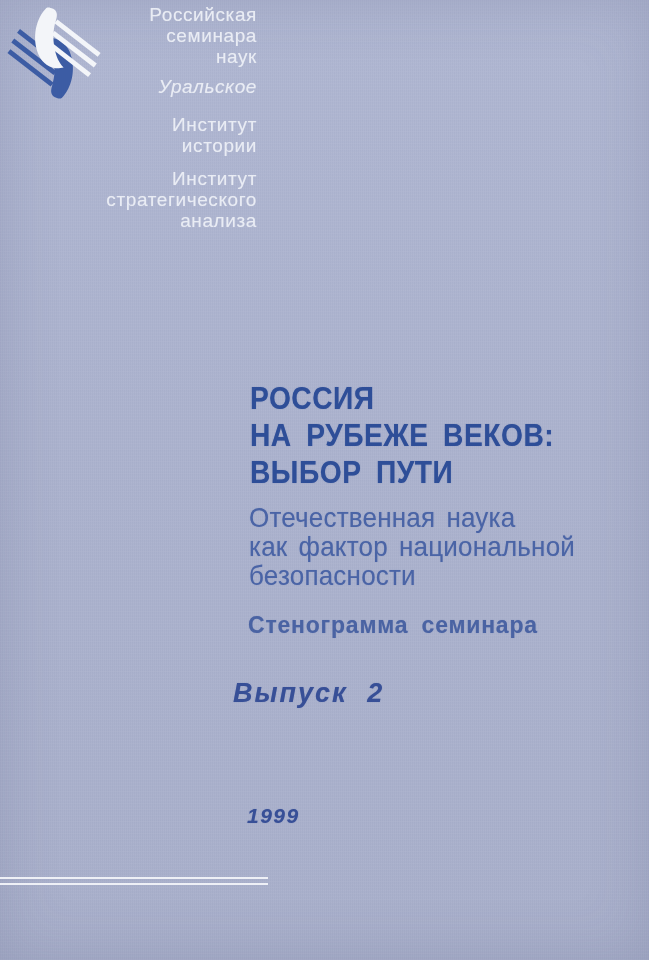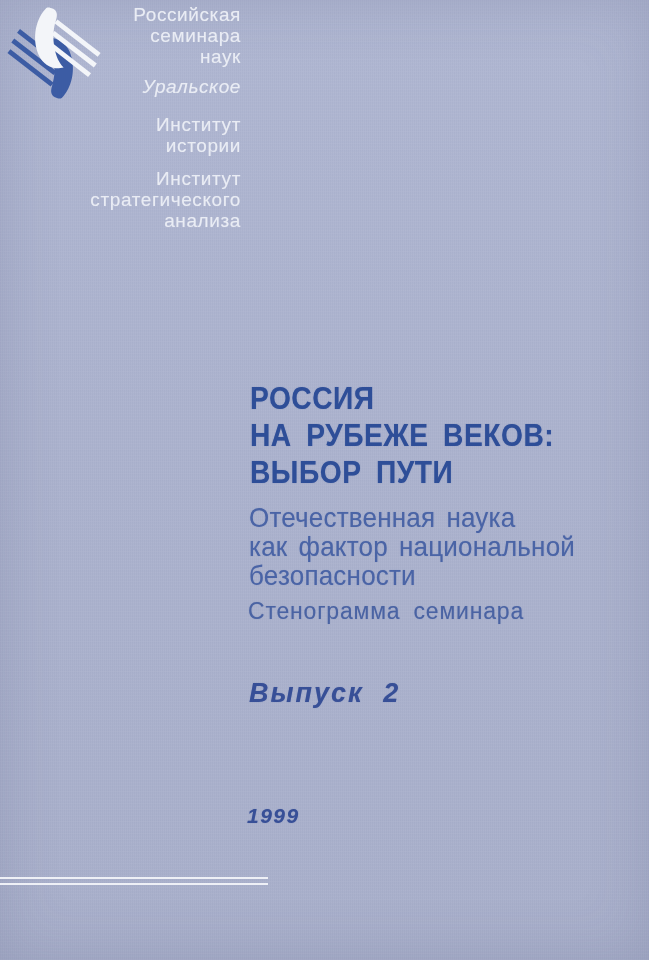--- a/index.html
+++ b/index.html
@@ -26,20 +26,21 @@
   }
 
   
   .institutions {
     position: absolute; left: 0; top: 4px; width: 241px;
     text-align: right;
     font-size: 19px; line-height: 21px;
     letter-spacing: 0.6px;
     color: #e9ecf4;
     text-shadow: 0 0 1px rgba(233,236,244,0.45);
+    padding-left: 16px;
   }
   .inst-group { margin: 0; }
   .inst-group:nth-child(2) { margin-top: 9px; font-style: italic; }
   .inst-group:nth-child(3) { margin-top: 17px; }
   .inst-group:nth-child(4) { margin-top: 12px; }
 
   
   .title-block {
     position: absolute; left: 250px; top: 380px;
     font-size: 32px; font-weight: 700; line-height: 37px;
@@ -54,30 +55,30 @@
     position: absolute; left: 249px; top: 503px;
     font-size: 28px; font-weight: 400; line-height: 29px;
     letter-spacing: 0.2px; word-spacing: 4px;
     color: #4a64a6;
     transform: scaleX(0.93); transform-origin: 0 0;
     text-shadow: 0 0 1px rgba(74,100,166,0.4);
     white-space: nowrap;
   }
 
   .doc-type {
-    position: absolute; left: 248px; top: 598px;
-    font-size: 23px; font-weight: 400;
+    position: absolute; left: 248px; top: 612px;
+    font-size: 23px; font-weight: 700;
     letter-spacing: 0.8px; word-spacing: 6px;
     color: #4a63a3;
     text-shadow: 0 0 1px rgba(74,99,163,0.4);
     white-space: nowrap;
   }
 
   .issue {
-    position: absolute; left: 249px; top: 678px;
+    position: absolute; left: 233px; top: 678px;
     font-size: 27px; font-weight: 700; font-style: italic;
     letter-spacing: 2px; word-spacing: 10px;
     color: #374f97;
     text-shadow: 0 0 1px rgba(55,79,151,0.4);
     white-space: nowrap;
   }
 
   .year {
     position: absolute; left: 247px; top: 804px;
     font-size: 21px; font-weight: 700; font-style: italic;

